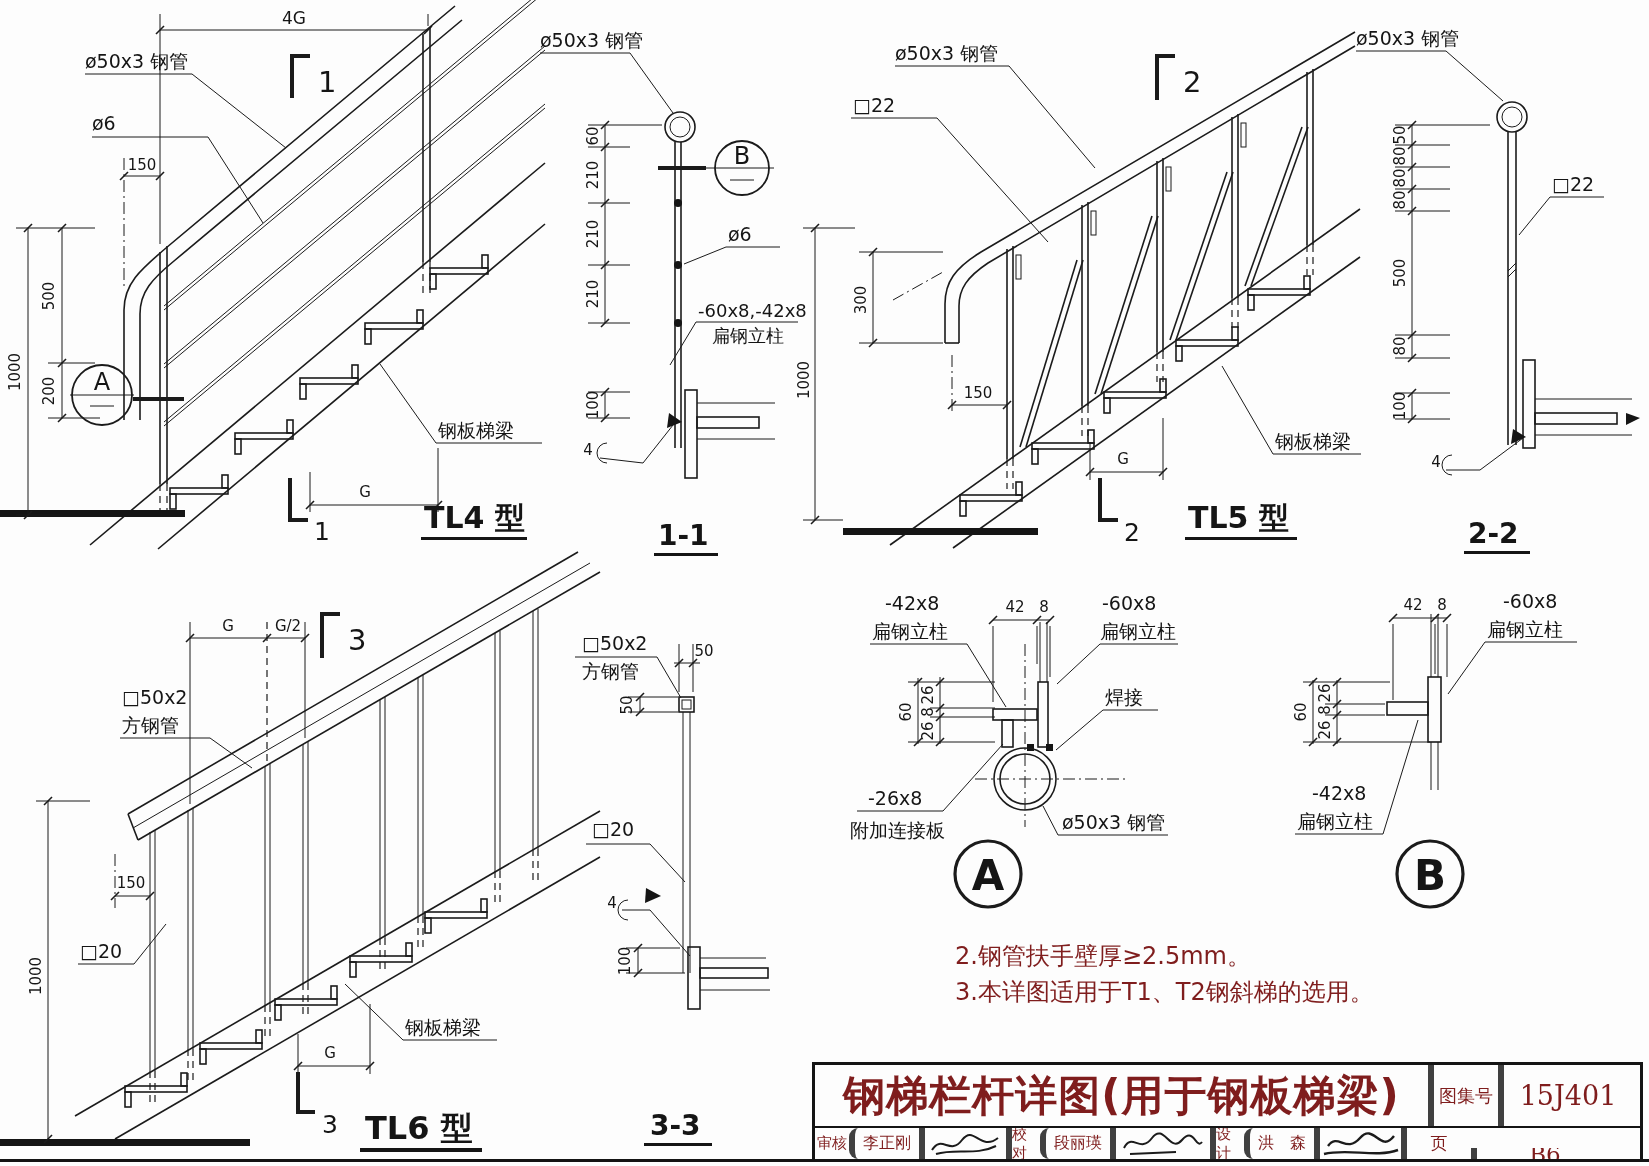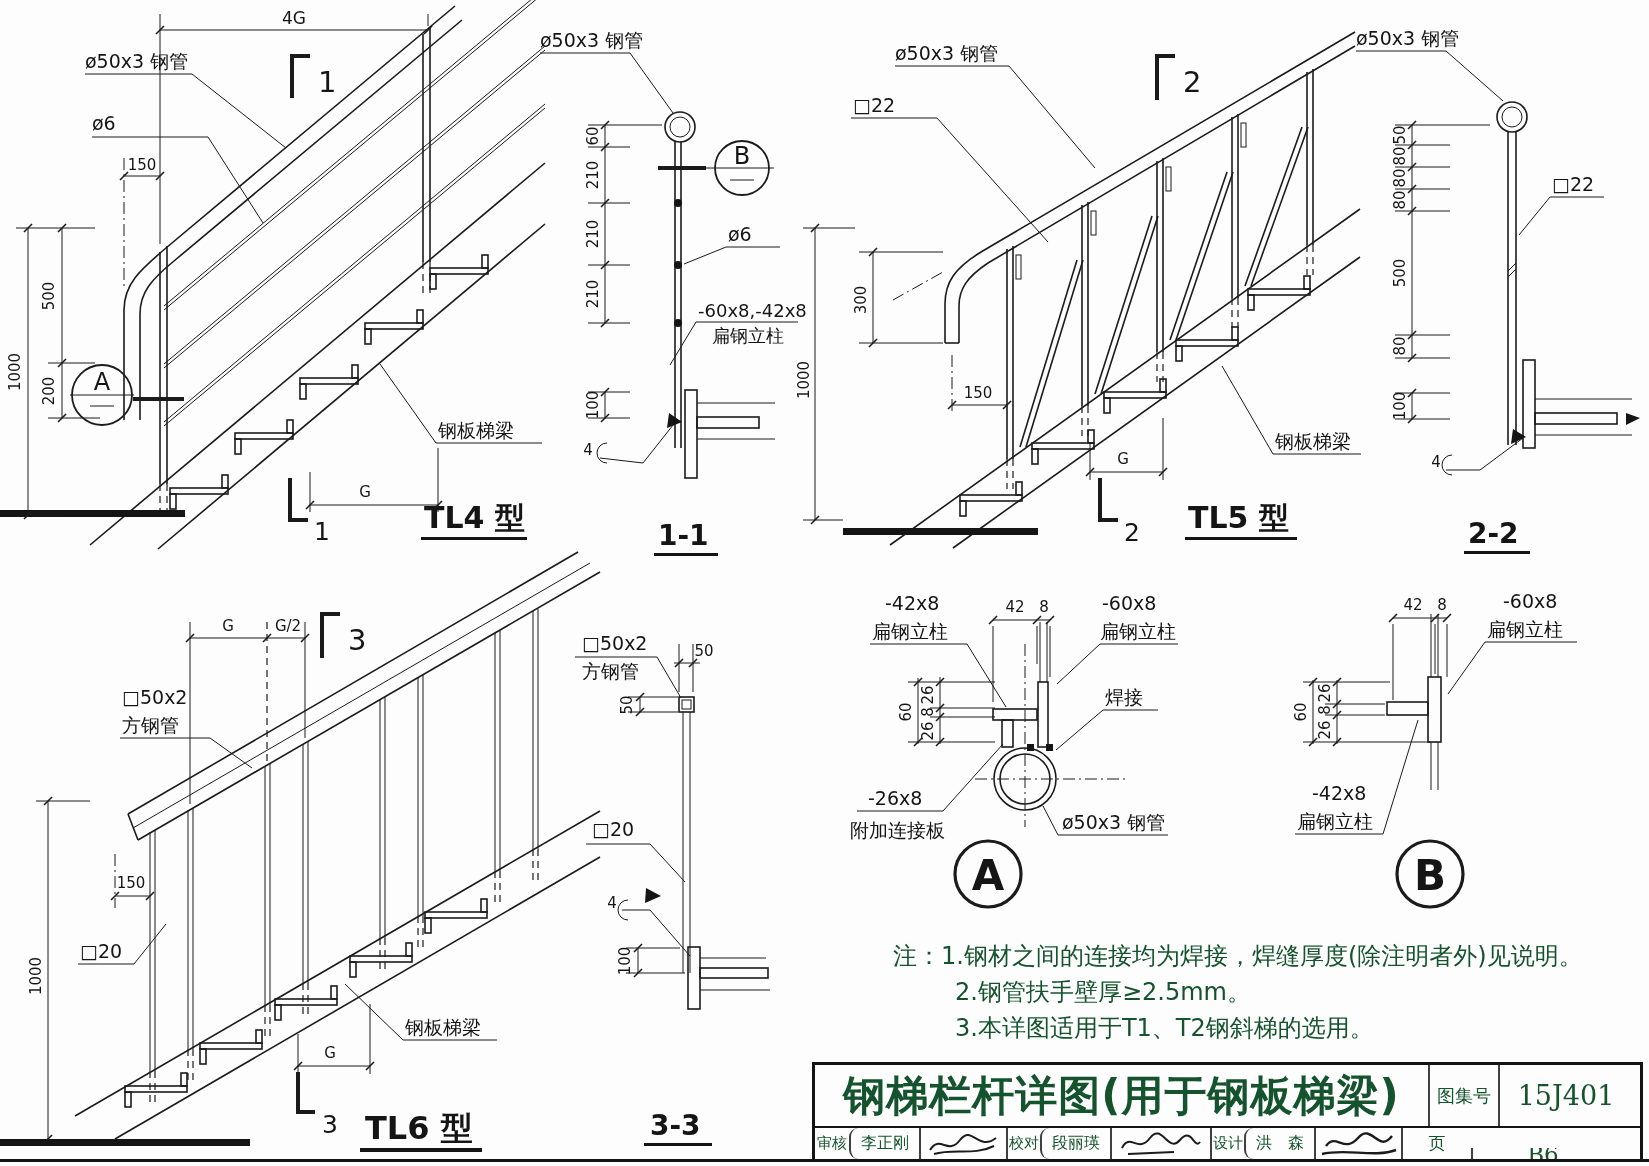--- a/index.html
+++ b/index.html
@@ -1,17 +1,17 @@
 <!DOCTYPE html>
 <html><head>
 <meta charset="utf-8">
 <style>
   html,body{margin:0;padding:0;background:#e8e8e8;}
   #sheet{position:relative;width:1649px;height:1166px;background:#fdfdfd;overflow:hidden;
-         font-family:"DejaVu Sans",sans-serif;color:#14532d;}
+         font-family:"DejaVu Sans",sans-serif;color:#7f1d1d;}
   svg{position:absolute;overflow:visible;}
   svg line,svg path,svg rect,svg circle,svg polyline{stroke:#1b1b1b;stroke-width:1.6;fill:none;}
   svg .thin{stroke-width:1;}
   svg .thick{stroke-width:4;}
   svg .xthick{stroke-width:3.2;}
   svg .dash{stroke-dasharray:7 5;stroke-width:1.2;}
   svg .dashdot{stroke-dasharray:12 4 2 4;stroke-width:1;}
   svg .fillb{fill:#151515;stroke:none;}
   svg .tick{stroke-width:1.6;}
   svg text{fill:#151515;stroke:none;font-family:"DejaVu Sans",sans-serif;}
@@ -20,21 +20,21 @@
   svg .ttl{font-size:30px;font-weight:bold;}
   svg .mknum{font-size:29px;}
   svg .bub{font-size:24px;text-anchor:middle;}
   svg .bigmk{font-size:42px;font-weight:bold;text-anchor:middle;}
   .notes{position:absolute;left:893px;top:938px;width:745px;font-size:24px;line-height:36px;white-space:nowrap;}
   .notes .ind{padding-left:62px;}
   .tblock{position:absolute;left:812px;top:1062px;width:825px;height:94px;border:3px solid #141414;
           display:flex;flex-direction:column;background:#fdfdfd;justify-content:center;}
   .trow1{display:flex;height:63px;border-bottom:2px solid #141414;}
   .trow2{display:flex;height:31px;}
-  .tcell{display:flex;align-items:center;justify-content:center;border-left:2px solid #404040;box-sizing:border-box;overflow:hidden;}
+  .tcell{display:flex;align-items:center;justify-content:center;border-left:6px solid #404040;box-sizing:border-box;overflow:hidden;}
   .tcell:first-child{border-left:none;}
   .maintitle{width:613px;font-size:42px;font-weight:bold;letter-spacing:1px;}
   .atlaslab{width:70px;font-size:18px;}
   .atlasval{width:134px;font-size:27px;font-family:"DejaVu Serif",serif;}
   .c43{width:34px;font-size:15px;}
   .c70{width:70px;font-size:16px;border-radius:9px;}
   .c87{width:87px;}
   .c100{width:100px;}
   .pagelab{width:70px;font-size:17px;}
   .pageval{width:142px;font-size:23px;font-family:"DejaVu Serif",serif;margin-top:20px;}
@@ -707,21 +707,20 @@
   <text class="lab" x="112" y="276">扁钢立柱</text>
   <line class="thin" x1="110" y1="282" x2="198" y2="282"></line>
       <line class="thin" x1="198" y1="282" x2="233" y2="168"></line>
   <g>
     <circle class="xthick" cx="245" cy="322" r="33"></circle>
     <text class="bigmk" x="245" y="338">B</text>
   </g>
 </svg>
 
 <div class="notes">
-  <div><span>注：</span><span>1.钢材之间的连接均为焊接，焊缝厚度(除注明者外)见说明。</span></div>
   <div class="ind"><span>2.钢管扶手壁厚≥2.5mm。</span></div>
   <div class="ind"><span>3.本详图适用于T1、T2钢斜梯的选用。</span></div>
 </div>
 
 <div class="tblock">
   <div class="trow1">
     <div class="tcell maintitle">钢梯栏杆详图(用于钢板梯梁)</div>
     <div class="tcell atlaslab">图集号</div>
     <div class="tcell atlasval">15J401</div>
   </div>

